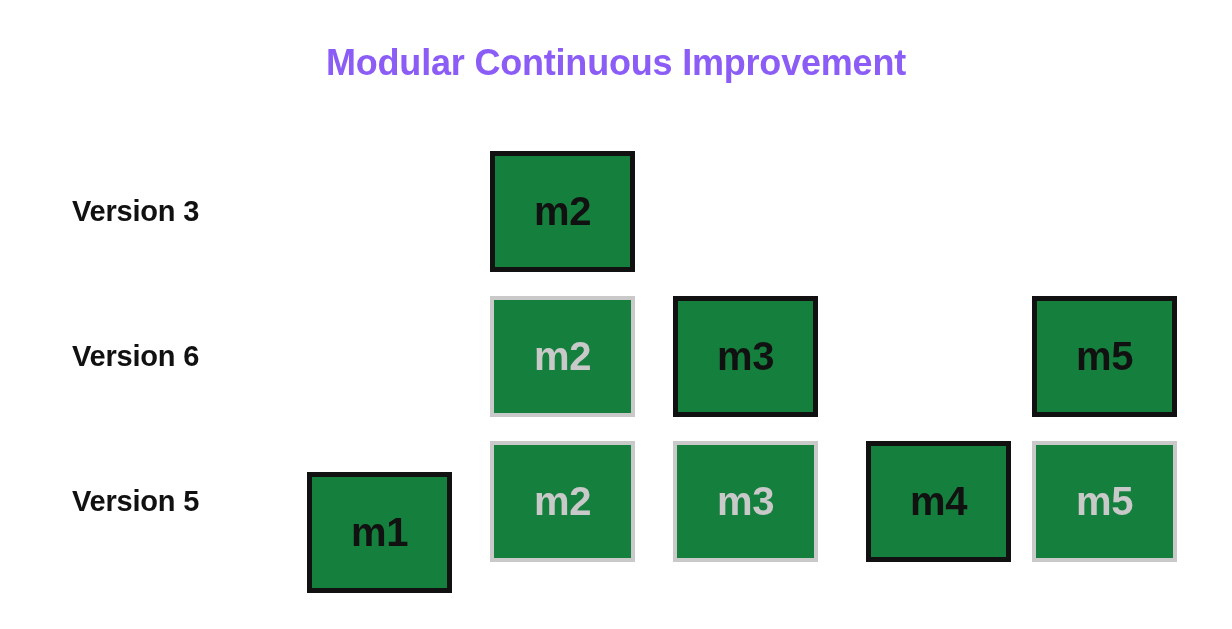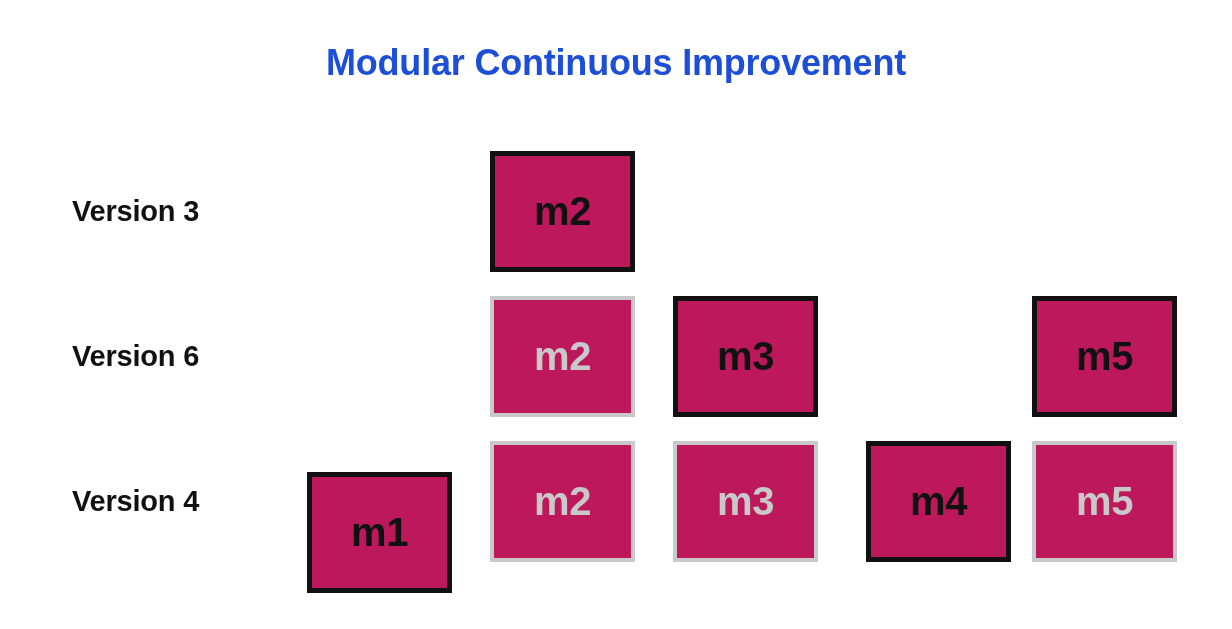--- a/index.html
+++ b/index.html
@@ -25,21 +25,21 @@
   
   .title {
     position: absolute;
     top: 42px;
     left: 0;
     width: 1232px;
     text-align: center;
     font-size: 36px;
     font-weight: bold;
     letter-spacing: -0.2px;
-    color: #1d4ed8;
+    color: #8b5cf6;
     white-space: nowrap;
   }
 
   
   .grid {
     position: absolute;
     top: 151px;
     left: 0;
     width: 1144px;
   }
@@ -75,21 +75,21 @@
     top: 0;
     width: 145px;
     height: 121px;
     box-sizing: border-box;
     display: flex;
     align-items: center;
     justify-content: center;
     font-size: 40px;
     font-weight: bold;
     letter-spacing: -0.5px;
-    background: #be185d;
+    background: #15803d;
   }
 
   .cell.active {
     border: 5px solid #111111;
     color: #111111;
   }
 
   .cell.faded {
     border: 4px solid #c9c9c9;
     color: #c9c9c9;
@@ -125,21 +125,21 @@
       <div class="cells">
         <div class="cell empty" style="left:0px;"></div>
         <div class="cell faded" style="left:183px;">m2</div>
         <div class="cell active" style="left:366px;">m3</div>
         <div class="cell empty" style="left:549px;"></div>
         <div class="cell active" style="left:725px;">m5</div>
       </div>
     </div>
 
     <div class="row">
-      <div class="row-label">Version 4</div>
+      <div class="row-label">Version 5</div>
       <div class="cells">
         <div class="cell active" style="left:0px;margin-top:31px;">m1</div>
         <div class="cell faded" style="left:183px;">m2</div>
         <div class="cell faded" style="left:366px;">m3</div>
         <div class="cell active" style="left:559px;">m4</div>
         <div class="cell faded" style="left:725px;">m5</div>
       </div>
     </div>
 
   </div>

